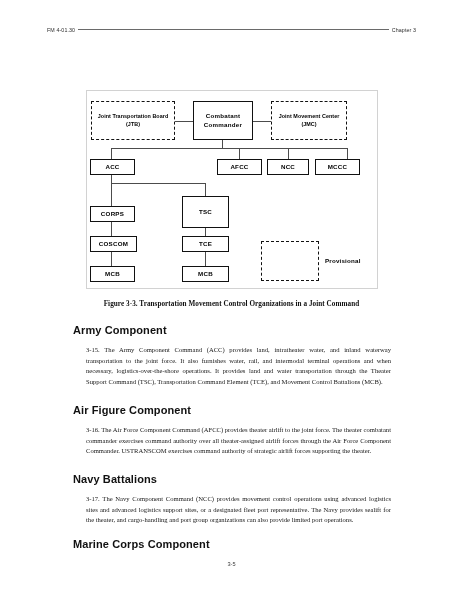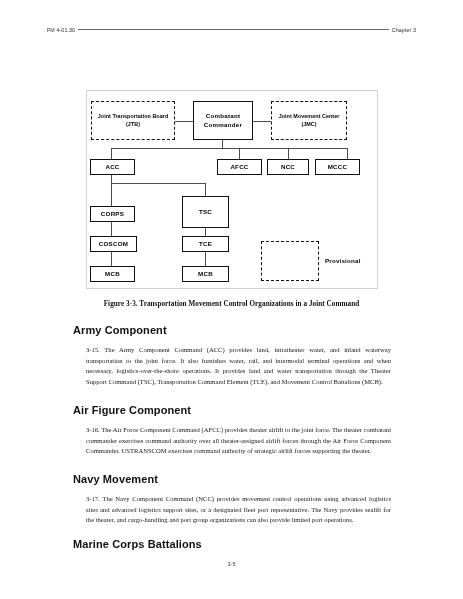--- a/index.html
+++ b/index.html
@@ -221,18 +221,18 @@
 </div>
 
 <div class="figure-caption">Figure 3-3.  Transportation Movement Control Organizations in a Joint Command</div>
 
 <div class="section-head" style="top:324px;">Army Component</div>
 <div class="para" style="top:345px;">3-15. The Army Component Command (ACC) provides land, intratheater water, and inland waterway transportation to the joint force.  It also furnishes water, rail, and intermodal terminal operations and when necessary, logistics-over-the-shore operations.   It provides land and water transportation through the Theater Support Command (TSC), Transportation Command Element (TCE), and Movement Control Battalions (MCB).</div>
 
 <div class="section-head" style="top:404px;">Air Figure Component</div>
 <div class="para" style="top:425px;">3-16. The Air Force Component Command (AFCC) provides theater airlift to the joint force.  The theater combatant commander exercises command authority over all theater-assigned airlift forces through the Air Force Component Commander.  USTRANSCOM exercises command authority of strategic airlift forces supporting the theater.</div>
 
-<div class="section-head" style="top:473px;">Navy Movement</div>
+<div class="section-head" style="top:473px;">Navy Battalions</div>
 <div class="para" style="top:494px;">3-17. The Navy Component Command (NCC) provides movement control operations using advanced logistics sites and advanced logistics support sites, or a designated fleet port representative. The Navy provides sealift for the theater, and cargo-handling and port group organizations can also provide limited port operations.</div>
 
-<div class="section-head" style="top:538px;">Marine Corps Battalions</div>
+<div class="section-head" style="top:538px;">Marine Corps Component</div>
 
 <div class="page-number">3-5</div>
 
 </body></html>

